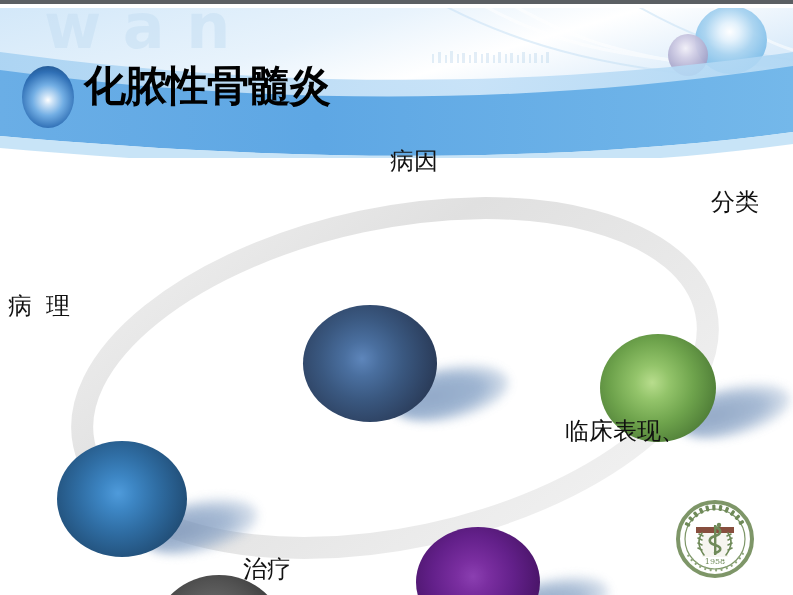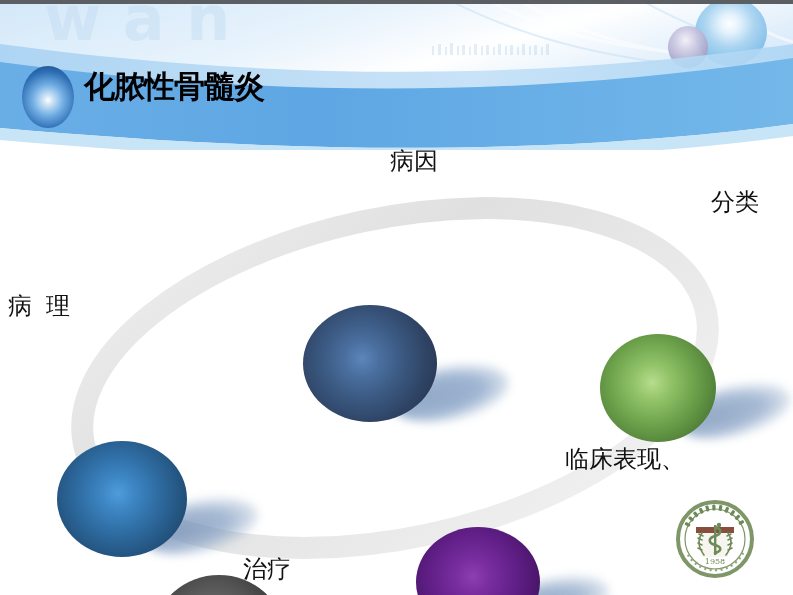--- a/index.html
+++ b/index.html
@@ -24,21 +24,21 @@
     position: absolute;
     left: 0; top: 0;
     width: 793px; height: 4px;
     background: #5b5f63;
     z-index: 40;
   }
 
   
   .header-art {
     position: absolute;
-    left: 0; top: 0;
+    left: 0; top: 8px;
     width: 793px; height: 150px;
     z-index: 10;
   }
 
   .header-art svg { display: block; }
 
   
   .title-bullet {
     position: absolute;
     left: 22px; top: 66px;
@@ -46,21 +46,21 @@
     border-radius: 50%;
     background: radial-gradient(circle at 50% 55%,
         #ffffff 0%, #cfe4f7 11%, #72aee4 36%, #2f6fb5 66%, #15406f 100%);
     z-index: 22;
   }
 
   .slide-title {
     position: absolute;
     left: 84px; top: 63px;
     z-index: 25;
-    font-size: 31px;
+    font-size: 42px;
     font-weight: bold;
     color: #000000;
     letter-spacing: -1px;
     line-height: 46px;
     white-space: nowrap;
     font-family: "DejaVu Sans", "Liberation Sans", sans-serif;
   }
 
   
   .diagram {
@@ -153,21 +153,21 @@
     left: 500px; top: 450px; width: 110px; height: 48px;
     background: radial-gradient(ellipse at 32% 50%,
         #6d8ab3 0%, #8ca6c7 45%, rgba(198,210,228,0) 85%);
     transform: rotate(-13deg);
   }
 
   
   #label-cause { left: 390px; top: 148px; }
   #label-class { left: 711px; top: 189px; }
   #label-path  { left: 8px;  top: 293px; letter-spacing: 4px; font-family: Liberation Serif, serif; }
-  #label-clin  { left: 565px; top: 418px; white-space: normal; width: 150px; margin-top: 28px; }
+  #label-clin  { left: 565px; top: 418px; white-space: normal; width: 150px; }
   #label-treat { left: 243px; top: 556px; }
 
   
   .logo {
     position: absolute;
     left: 676px; top: 500px;
     width: 78px; height: 78px;
     z-index: 35;
   }
 </style>

